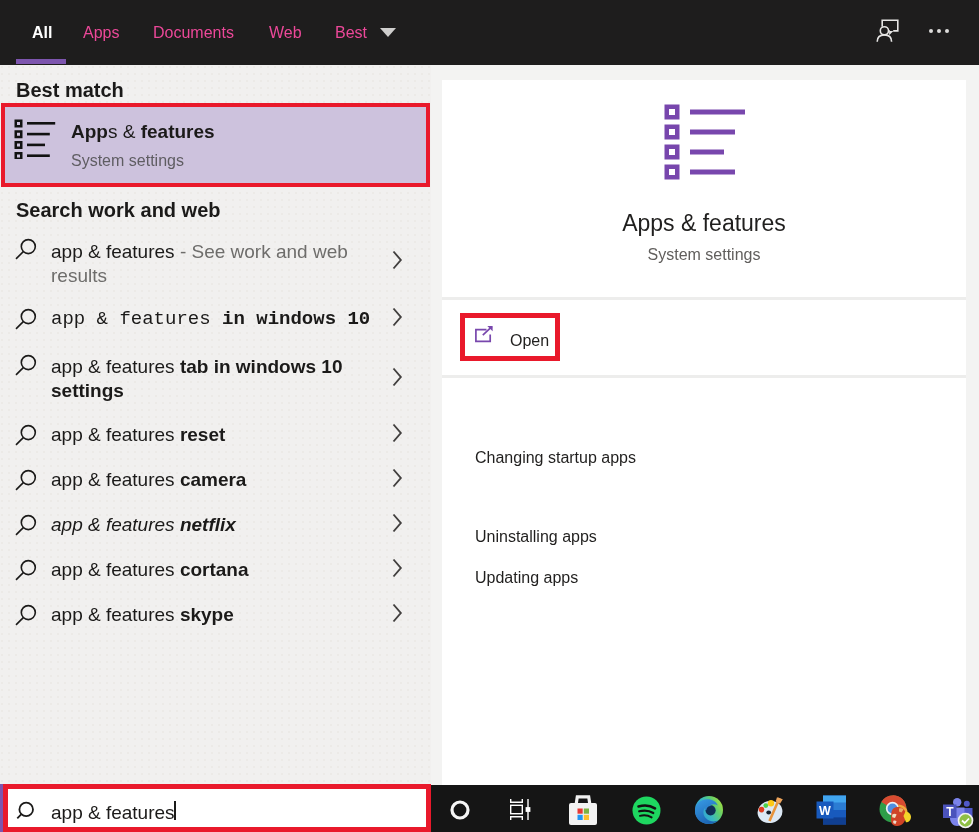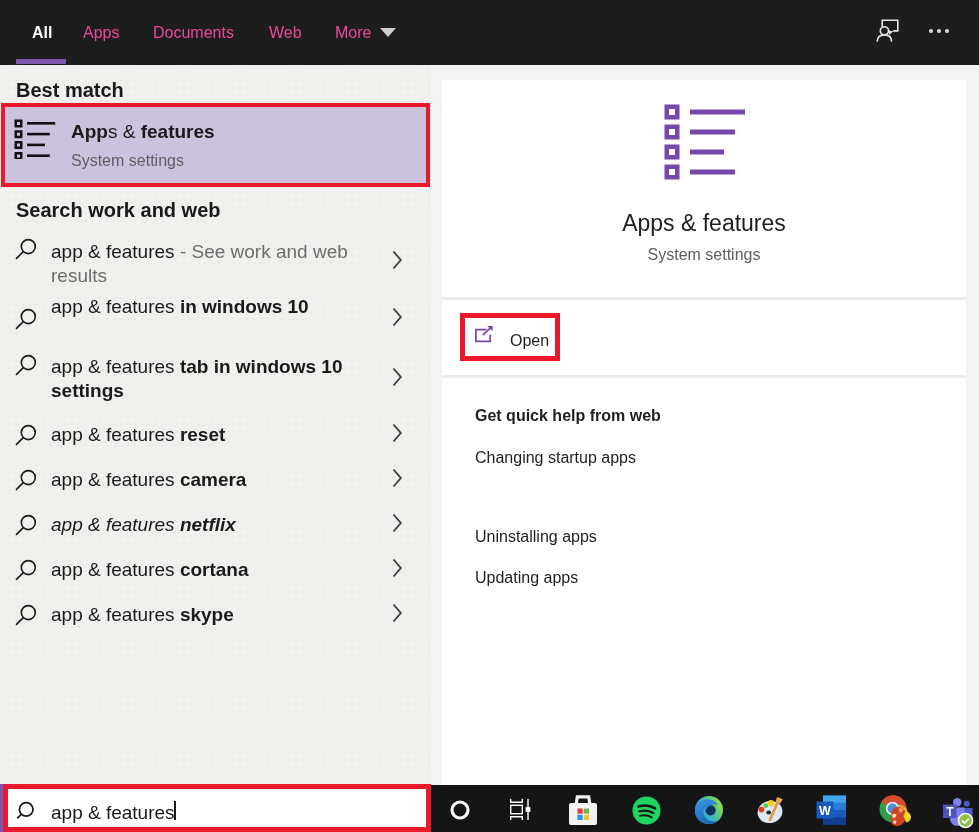--- a/index.html
+++ b/index.html
@@ -39,21 +39,21 @@
 </style>
 </head>
 <body>
 <div id="stage">
 
   <div class="abs" id="topbar">
     <div class="tab" style="left:32px; color:#ffffff; font-weight:bold;">All</div>
     <div class="tab" style="left:83px;">Apps</div>
     <div class="tab" style="left:153px;">Documents</div>
     <div class="tab" style="left:269px;">Web</div>
-    <div class="tab" style="left:335px;">More</div>
+    <div class="tab" style="left:335px;">Best</div>
     <svg class="abs" style="left:379px; top:27px;" width="18" height="12" viewBox="0 0 18 12">
       <path d="M1 1 L9 10 L17 1 Z" fill="#cfcecd"></path>
     </svg>
     <div id="underline"></div>
     <svg class="abs" style="left:876px; top:17px;" width="26" height="26" viewBox="0 0 26 26">
       <g fill="none" stroke="#e6e5e4" stroke-width="1.6">
         <path d="M6.2 9.8 V3.2 H21.8 V13.9 H17.2 M13.9 13.9 H13.2"></path>
         <path d="M13.1 13.9 H17.4 L13.1 18.3 Z" fill="#e6e5e4" stroke="none"></path>
         <circle cx="8.4" cy="13.8" r="4.1"></circle>
         <path d="M1.2 24.8 C1.2 19.6 4.2 17.9 8.4 17.9 C12.6 17.9 15.6 19.6 15.6 24.8"></path>
@@ -100,21 +100,21 @@
       <div class="rowtext" style="left:51px; top:265px;"><span class="gray">results</span></div>
       <svg class="chev" style="top:249px" viewBox="0 0 12 22">
         <path d="M2.5 2.5 L9.8 11 L2.5 19.5" fill="none" stroke="#413f3e" stroke-width="1.9"></path>
       </svg>
       <svg class="mag" style="top:304px" viewBox="0 0 26 26">
         <g fill="none" stroke="#1b1a19" stroke-width="1.6">
           <circle cx="13.3" cy="12.6" r="7"></circle>
           <path d="M8.3 17.6 L1 24.9"></path>
         </g>
       </svg>
-      <div class="rowtext" style="left:51px; top:296px;"><span class="">app &amp; features </span><span class="b ">in windows 10</span></div>
+      <div class="rowtext" style="left:51px; top:308px;font-family:Liberation Mono, monospace;"><span class="">app &amp; features </span><span class="b ">in windows 10</span></div>
       <svg class="chev" style="top:306px" viewBox="0 0 12 22">
         <path d="M2.5 2.5 L9.8 11 L2.5 19.5" fill="none" stroke="#413f3e" stroke-width="1.9"></path>
       </svg>
       <svg class="mag" style="top:350px" viewBox="0 0 26 26">
         <g fill="none" stroke="#1b1a19" stroke-width="1.6">
           <circle cx="13.3" cy="12.6" r="7"></circle>
           <path d="M8.3 17.6 L1 24.9"></path>
         </g>
       </svg>
       <div class="rowtext" style="left:51px; top:356px;"><span class="">app &amp; features </span><span class="b ">tab in windows 10</span></div>
@@ -209,21 +209,20 @@
       <div id="openbox"></div>
       <svg class="abs" style="left:33px; top:245px;" width="20" height="18" viewBox="0 0 20 18">
         <g fill="none" stroke="#7847ad" stroke-width="1.7">
           <path d="M11.5 4.7 H0.9 V16.4 H15.2 V9.5"></path>
           <path d="M7.8 10.2 L16.8 1.7"></path>
           <path d="M12.3 0.9 H17.6 V6.2 Z" fill="#7847ad" stroke="none"></path>
         </g>
       </svg>
       <div class="abs" style="left:68px; top:252px; font-size:16px; color:#201f1e;">Open</div>
 
-      <div class="rlink b" style="top:327px;">Get quick help from web</div>
       <div class="rlink" style="top:369px;">Changing startup apps</div>
       <div class="rlink" style="top:448px;">Uninstalling apps</div>
       <div class="rlink" style="top:489px;">Updating apps</div>
     </div>
   </div>
 
   <div class="abs" id="taskbar"></div>
 
   <svg class="abs" style="left:450px; top:800px;" width="20" height="20" viewBox="0 0 20 20">
     <circle cx="10" cy="10" r="8" fill="none" stroke="#f5f5f5" stroke-width="3.2"></circle>

